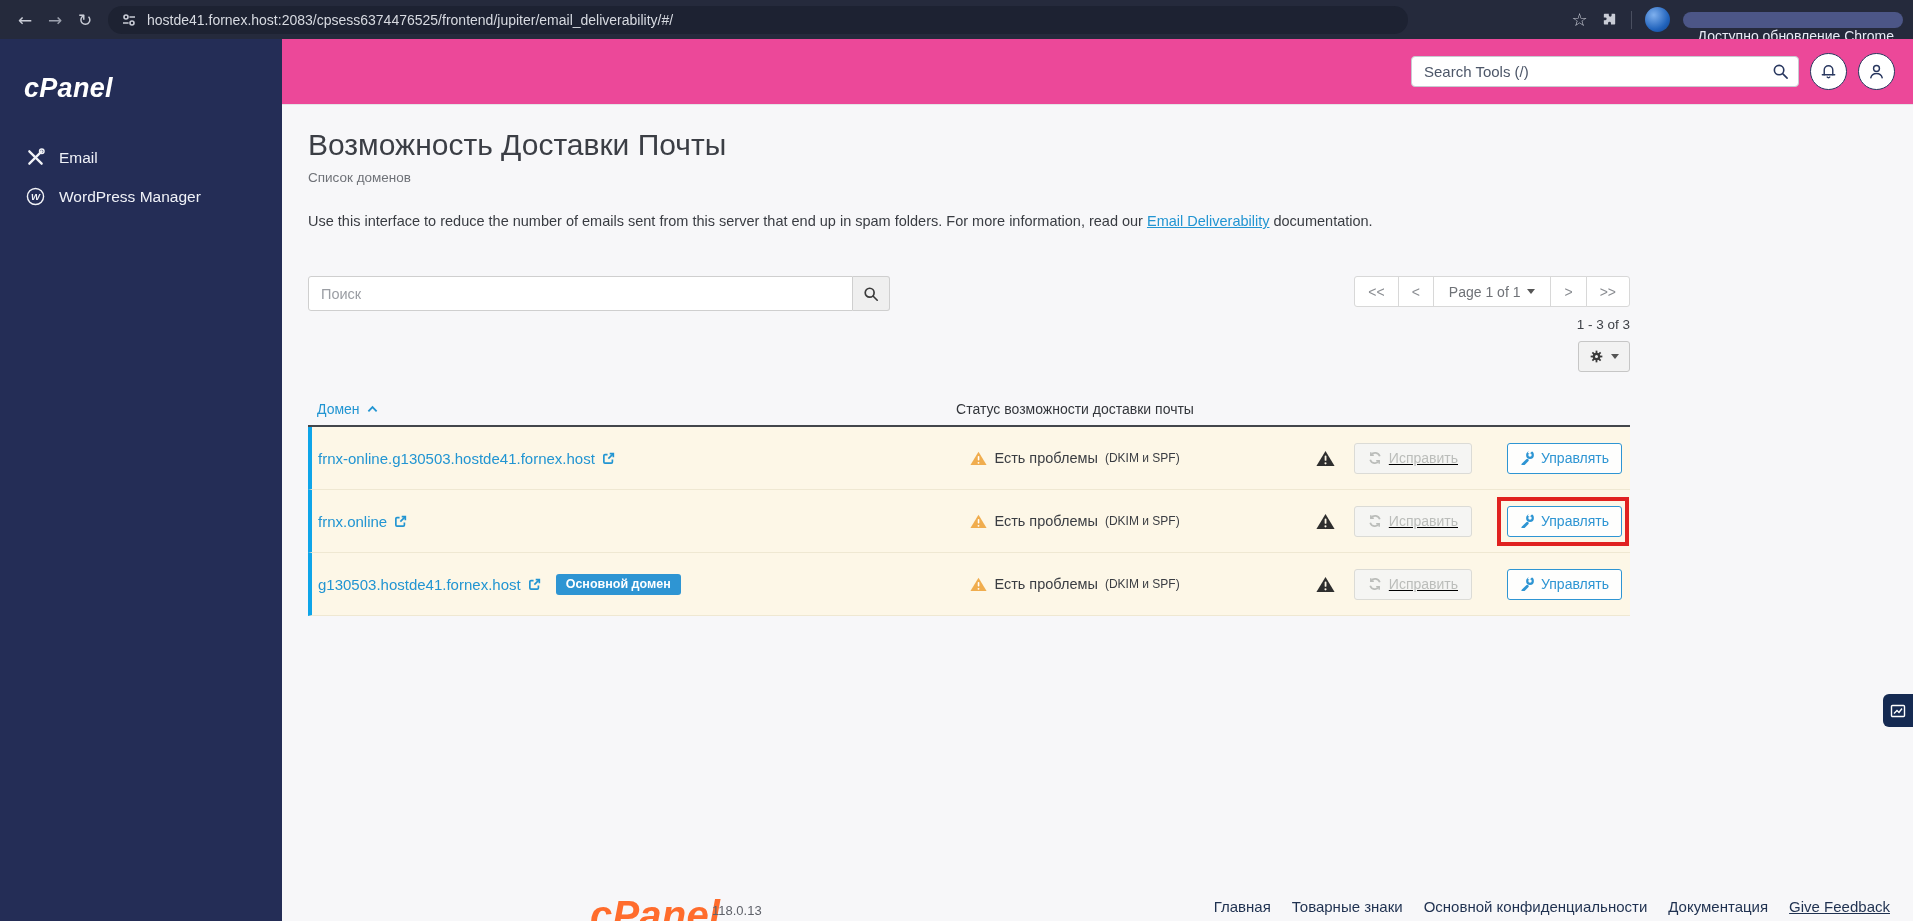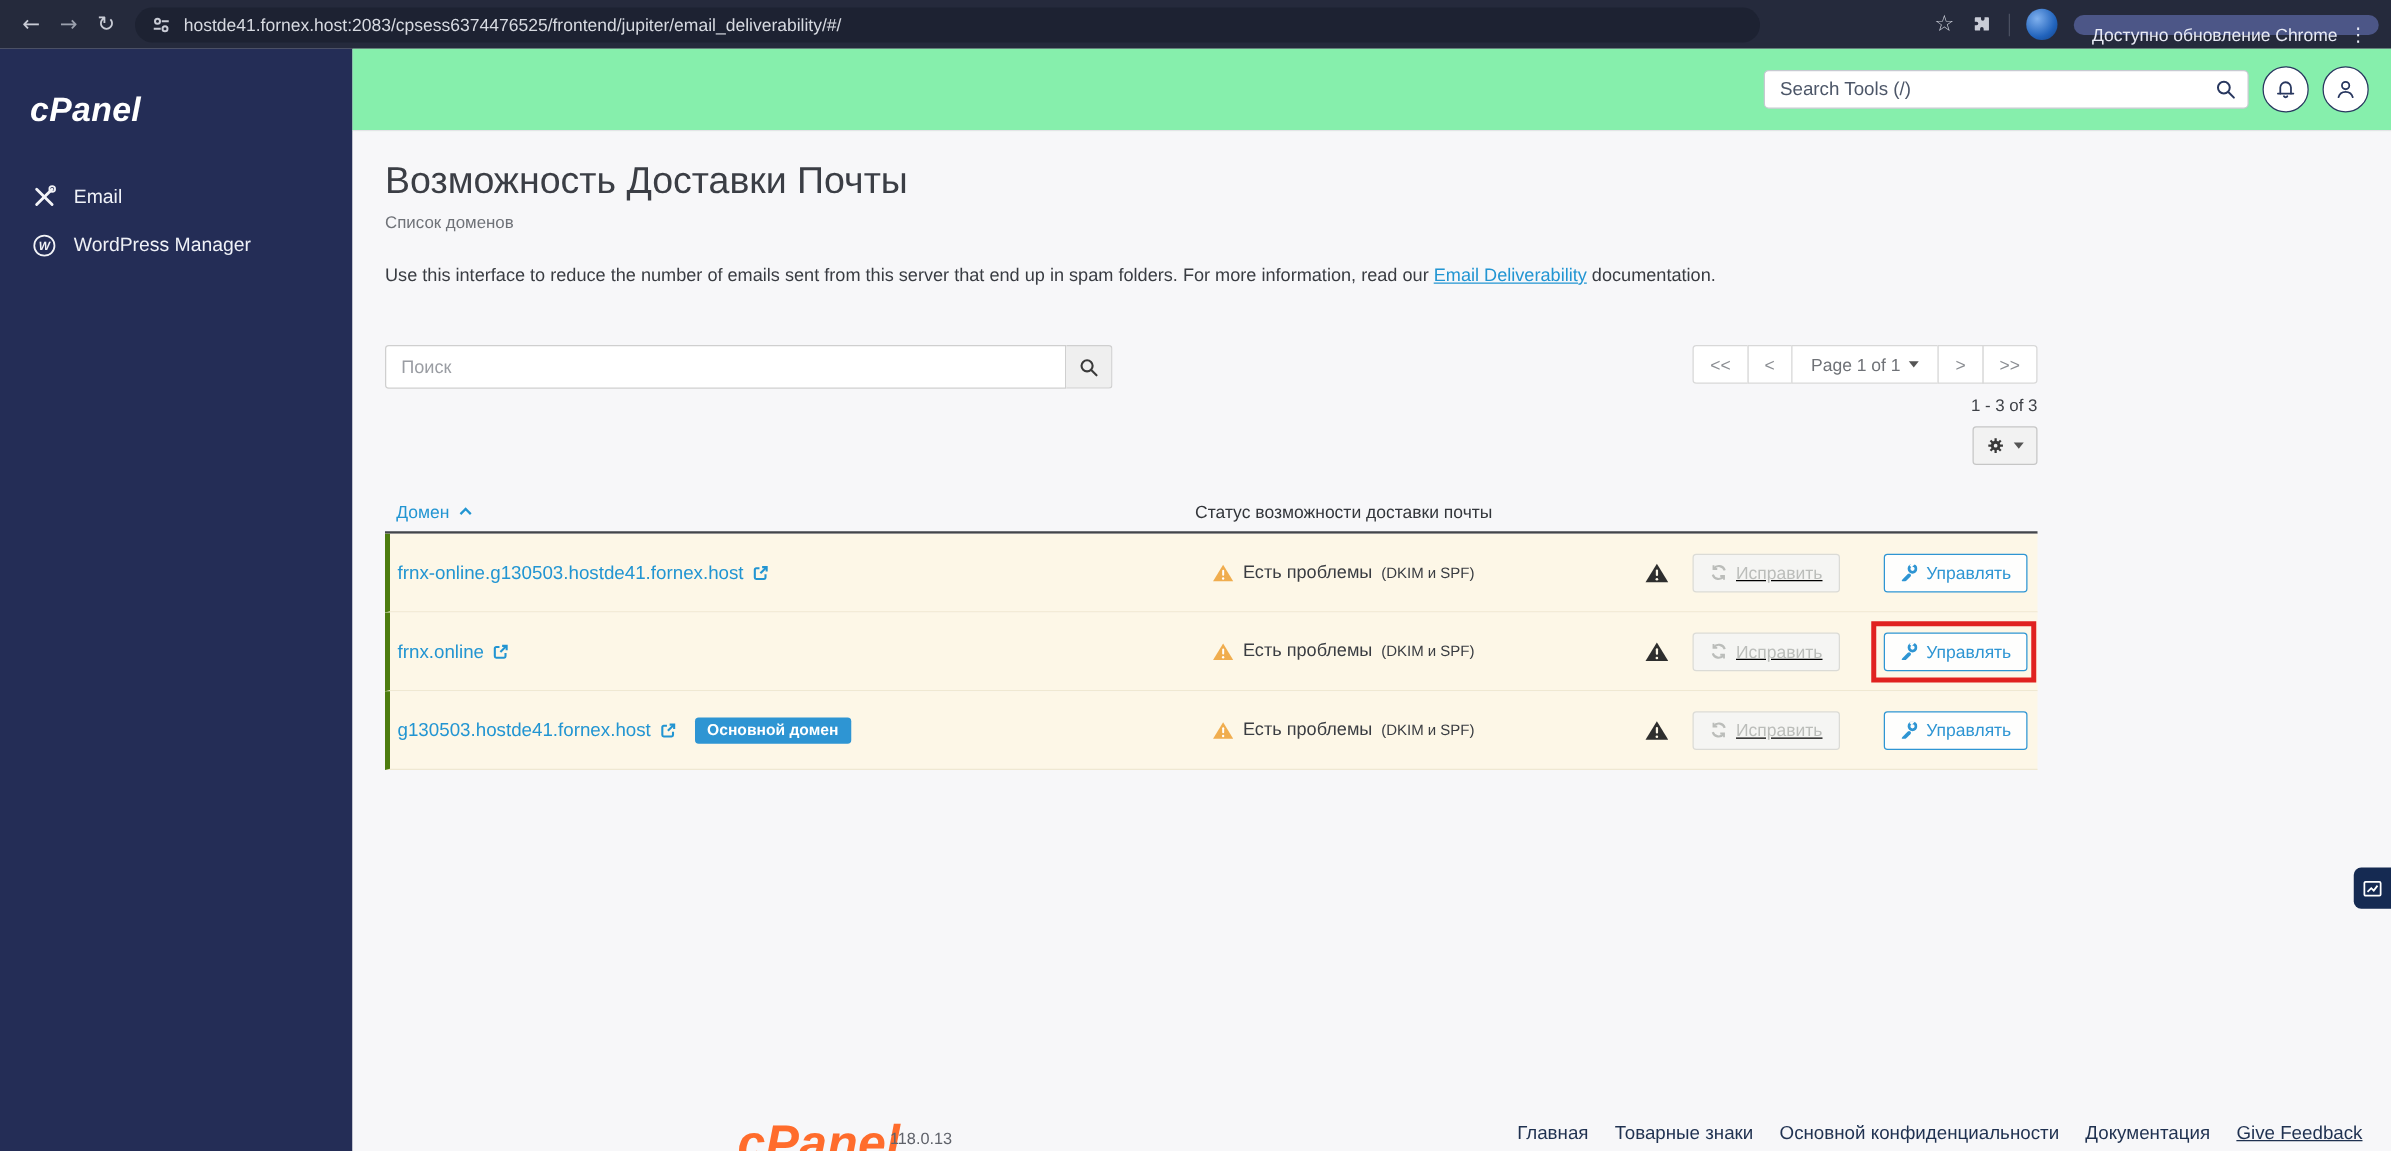--- a/index.html
+++ b/index.html
@@ -14,33 +14,33 @@
   .nav-glyph.dim { color:#9BA0AD; }
   .url-pill { flex:0 0 1300px; height:28px; margin-left:8px; border-radius:14px;
               background:#1D2232; display:flex; align-items:center; padding:0 13px; gap:10px;
               color:#D7DAE1; font-size:14px; overflow:hidden; white-space:nowrap; }
   .bar-right { margin-left:auto; display:flex; align-items:center; gap:13px; }
   .star-glyph { font-family:"DejaVu Sans",sans-serif; color:#C9CCD6; font-size:18px; }
   .bar-sep { width:1px; height:18px; background:#4A4F60; }
   .avatar { width:25px; height:25px; border-radius:50%;
             background:radial-gradient(circle at 35% 32%, #7FB0EE, #2163BC 62%, #123F82); }
   .update-pill { height:14px; border-radius:15px; background:#4C5687; color:#E9EBF6;
-                 display:flex; align-items:center; gap:9px; padding:16px 9px 0 15px; font-size:14px; }
+                 display:flex; align-items:center; gap:9px; padding:16px 9px 0 15px; font-size:14px;flex-direction:column; }
   .kebab { color:#E9EBF6; font-size:15px; font-family:"DejaVu Sans",sans-serif; }
 
   
   .sidebar { position:absolute; top:39px; left:0; width:282px; bottom:0; background:#242D56; }
   .cp-logo { margin:34px 0 0 24px; color:#fff; font-size:27px; font-weight:bold;
              font-style:italic; letter-spacing:.3px; }
   .side-nav { margin-top:34px; }
   .side-item { display:flex; align-items:center; gap:14px; padding:10px 0 10px 26px;
                color:#EFF1F7; font-size:15.5px; cursor:pointer; }
 
   
-  .topbar { position:absolute; left:282px; top:39px; right:0; height:66px; background:#86efac;
+  .topbar { position:absolute; left:282px; top:39px; right:0; height:66px; background:#ec4899;
             border-bottom:1px solid #E4E4E7; display:flex; align-items:center;
             justify-content:flex-end; gap:11px; padding-right:18px; }
   .tool-search { position:relative; width:388px; height:31px; }
   .tool-search input { width:100%; height:100%; border:1px solid #C7CAD1; border-radius:4px;
             padding:0 34px 0 12px; font-size:15px; color:#333; background:#fff;
             font-family:inherit; }
   .tool-search input::placeholder { color:#4C5668; opacity:1; }
   .tool-search .mag { position:absolute; right:10px; top:7px; color:#28375F; }
   .hdr-circle { width:37px; height:37px; border-radius:50%; border:1.5px solid #28375F;
                 display:flex; align-items:center; justify-content:center; background:#fff; cursor:pointer; }
@@ -78,21 +78,21 @@
   .gear-btn { height:31px; padding:0 10px; background:#F2F2F2; border:1px solid #C6C6C6;
               border-radius:3px; display:inline-flex; align-items:center; gap:7px; cursor:pointer; }
 
   
   .table { margin-top:21px; }
   .thead, .trow { display:grid; grid-template-columns:1fr 410px 90px 112px 148px; align-items:center; }
   .thead { height:34px; border-bottom:2px solid #43464B; }
   .th-domain { display:flex; align-items:center; gap:7px; padding-left:9px;
                color:#2295D2; font-size:14px; cursor:pointer; }
   .th-status { text-align:center; color:#33363B; font-size:14px; }
-  .trow { height:63px; background:#FDF7E7; border-left:4px solid #4d7c0f;
+  .trow { height:63px; background:#FDF7E7; border-left:4px solid #0ea5e9;
           border-bottom:1px solid #EFE8D2; }
   .cell-domain { display:flex; align-items:center; padding-left:6px; font-size:15px; }
   .domain-link { color:#2295D2; display:flex; align-items:center; gap:7px; cursor:pointer; }
   .badge { background:#2E95D3; color:#fff; font-size:12.5px; font-weight:bold;
            padding:3.5px 10px; border-radius:3px; margin-left:15px; }
   .cell-status { display:flex; align-items:center; justify-content:center; gap:7px; color:#3A3D42; }
   .status-main { font-size:14.5px; }
   .status-detail { font-size:12px; }
   .cell-warn { display:flex; justify-content:center; }
   .cell-fix { display:flex; justify-content:flex-end; padding-right:10px;text-decoration:underline; }

